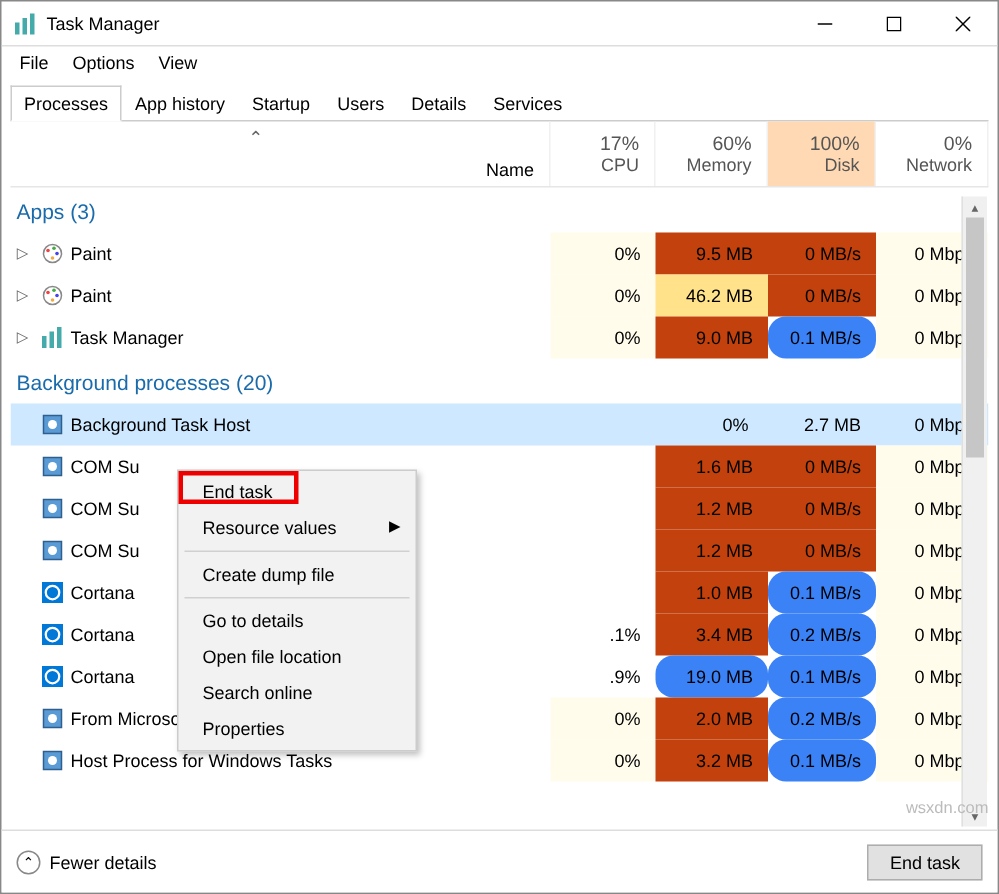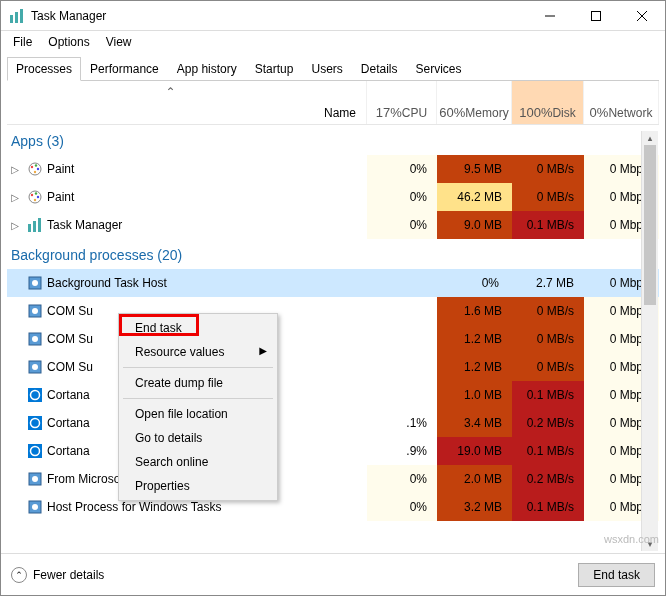--- a/index.html
+++ b/index.html
@@ -7,42 +7,42 @@
 .titlebar { height:30px; display:flex; align-items:center; padding-left:8px; border-bottom:1px solid #ddd; }
 .titlebar .icon { width:16px; height:16px; margin-right:6px; }
 .titlebar .title { flex:1; }
 .titlebar .winctl { width:46px; height:30px; display:flex; align-items:center; justify-content:center; }
 .menubar { height:22px; display:flex; align-items:center; padding-left:4px;text-align:center; }
 .menubar .mitem { padding:2px 8px; }
 .tabs { display:flex; border-bottom:1px solid #ccc; margin:3px 6px 0 6px; }
 .tabs .tab { padding:4px 8px; border:1px solid transparent; position:relative; top:1px; }
 .tabs .tab.active { border:1px solid #ccc; border-bottom:1px solid #fff; background:#fff; }
 .thead { display:flex; height:44px; border-bottom:1px solid #e6e6e6; margin:0 6px; }
-.thead .col { display:flex; flex-direction:row; justify-content:center; align-items:flex-end; padding:4px 10px; border-right:1px solid #f0f0f0; }
+.thead .col { display:flex; flex-direction:column; justify-content:center; align-items:flex-end; padding:4px 10px; border-right:1px solid #f0f0f0; }
 .thead .col.name { flex:1; align-items:flex-start; justify-content:flex-end; flex-direction:row; }
 .thead .col.name .sorticon { margin:0 auto; color:#666; }
 .thead .col .pct { color:#555; font-size:13px; }
 .thead .col .lbl { color:#555; }
 .thead .col.disk { background:#ffd9b3; }
 .tbody { margin:0 6px; overflow:hidden; height:448px; }
 .group { color:#1a6bab; font-size:14px; padding:8px 4px 6px 4px; }
 .row { display:flex; height:28px; align-items:center; }
 .row.sel { background:#cde8ff; }
 .row .exp { width:16px; text-align:center; color:#666; font-size:10px; }
 .row .ico { width:16px; height:16px; margin:0 4px; display:inline-block; }
 .row .pname { flex:1; overflow:hidden; text-overflow:ellipsis; white-space:nowrap; padding-right:4px; }
 .row .cell { width:68px; text-align:right; padding:0 10px; height:28px; line-height:28px; }
 .c-cpu { width:70px !important; }
 .c-mem { width:75px !important; }
 .c-disk { width:72px !important; }
 .c-net { width:75px !important; }
 
 .h0 { background:#fffcec; }
 .h1 { background:#c2410c; }
-.h2 { background:#b91c1c; }
+.h2 { background:#3b82f6;border-radius:12px; }
 .h3 { background:#ffe28a; }
 .footer { position:absolute; bottom:0; left:0; right:0; height:42px; border-top:1px solid #ddd; display:flex; align-items:center; padding:0 10px; background:#fff; }
 .footer .btn { margin-left:auto; border:1px solid #adadad; background:#e1e1e1; padding:4px 14px; }
 .fewer { display:flex; align-items:center; gap:6px; }
 .circle { width:16px; height:16px; border:1px solid #888; border-radius:50%; display:flex; align-items:center; justify-content:center; font-size:9px; }
 
 .ctxmenu { position:absolute; left:117px; top:312px; width:160px; background:#f2f2f2; border:1px solid #ccc; box-shadow:2px 2px 4px rgba(0,0,0,0.25); padding:2px; z-index:10; }
 .ctxmenu .citem { padding:5px 10px 5px 14px; position:relative; }
 .ctxmenu .citem .arrow { position:absolute; right:8px; top:5px; font-size:10px; }
 .ctxmenu .sep { height:1px; background:#d0d0d0; margin:3px 2px; }
@@ -86,21 +86,20 @@
 </div>
 
 <div class="menubar">
   <div class="mitem">File</div>
   <div class="mitem">Options</div>
   <div class="mitem">View</div>
 </div>
 
 <div class="tabs" id="tabs">
     <div class="tab active">Processes</div>
-    <div class="tab">Performance</div>
     <div class="tab">App history</div>
     <div class="tab">Startup</div>
     <div class="tab">Users</div>
     <div class="tab">Details</div>
     <div class="tab">Services</div>
   </div>
 
 <div class="thead">
   <div class="col name">
     <span class="sorticon">⌃</span>
@@ -308,22 +307,22 @@
   <div class="thumb"></div>
   <div class="arr dn">▾</div>
 </div>
 
 <div class="ctxmenu" id="ctxmenu">
     <div class="citem">End task</div>
     <div class="citem">Resource values<span class="arrow">▶</span></div>
     <div class="sep"></div>
     <div class="citem">Create dump file</div>
     <div class="sep"></div>
+    <div class="citem">Go to details</div>
     <div class="citem">Open file location</div>
-    <div class="citem">Go to details</div>
     <div class="citem">Search online</div>
     <div class="citem">Properties</div>
   </div>
 <div class="highlight-box"></div>
 
 <div class="footer">
   <div class="fewer">
     <span class="circle">⌃</span>
     <span>Fewer details</span>
   </div>

